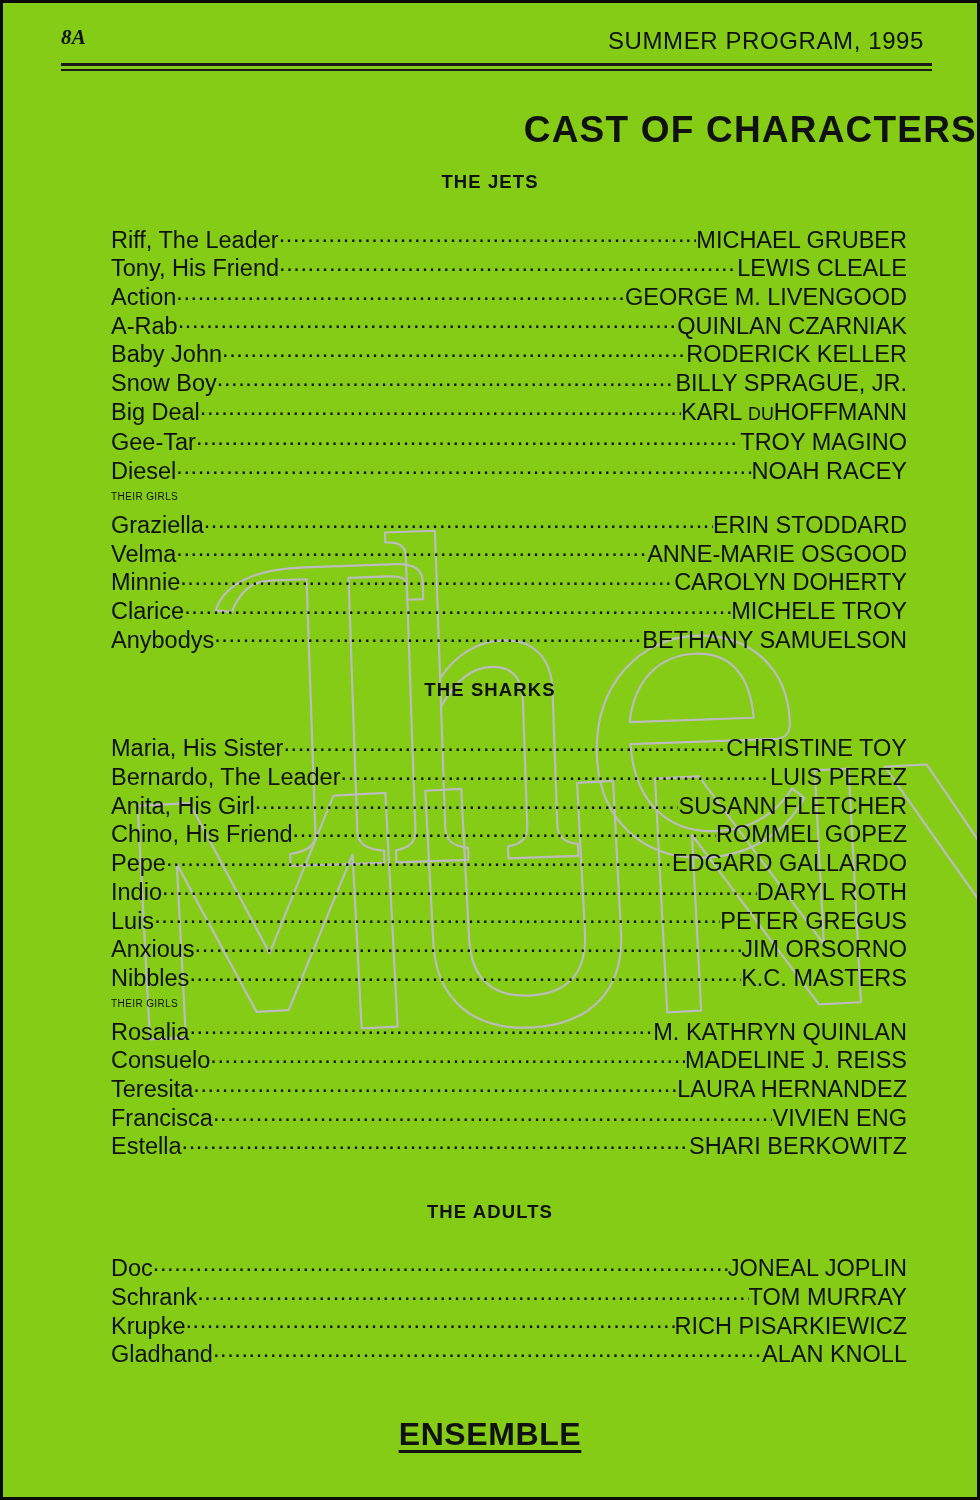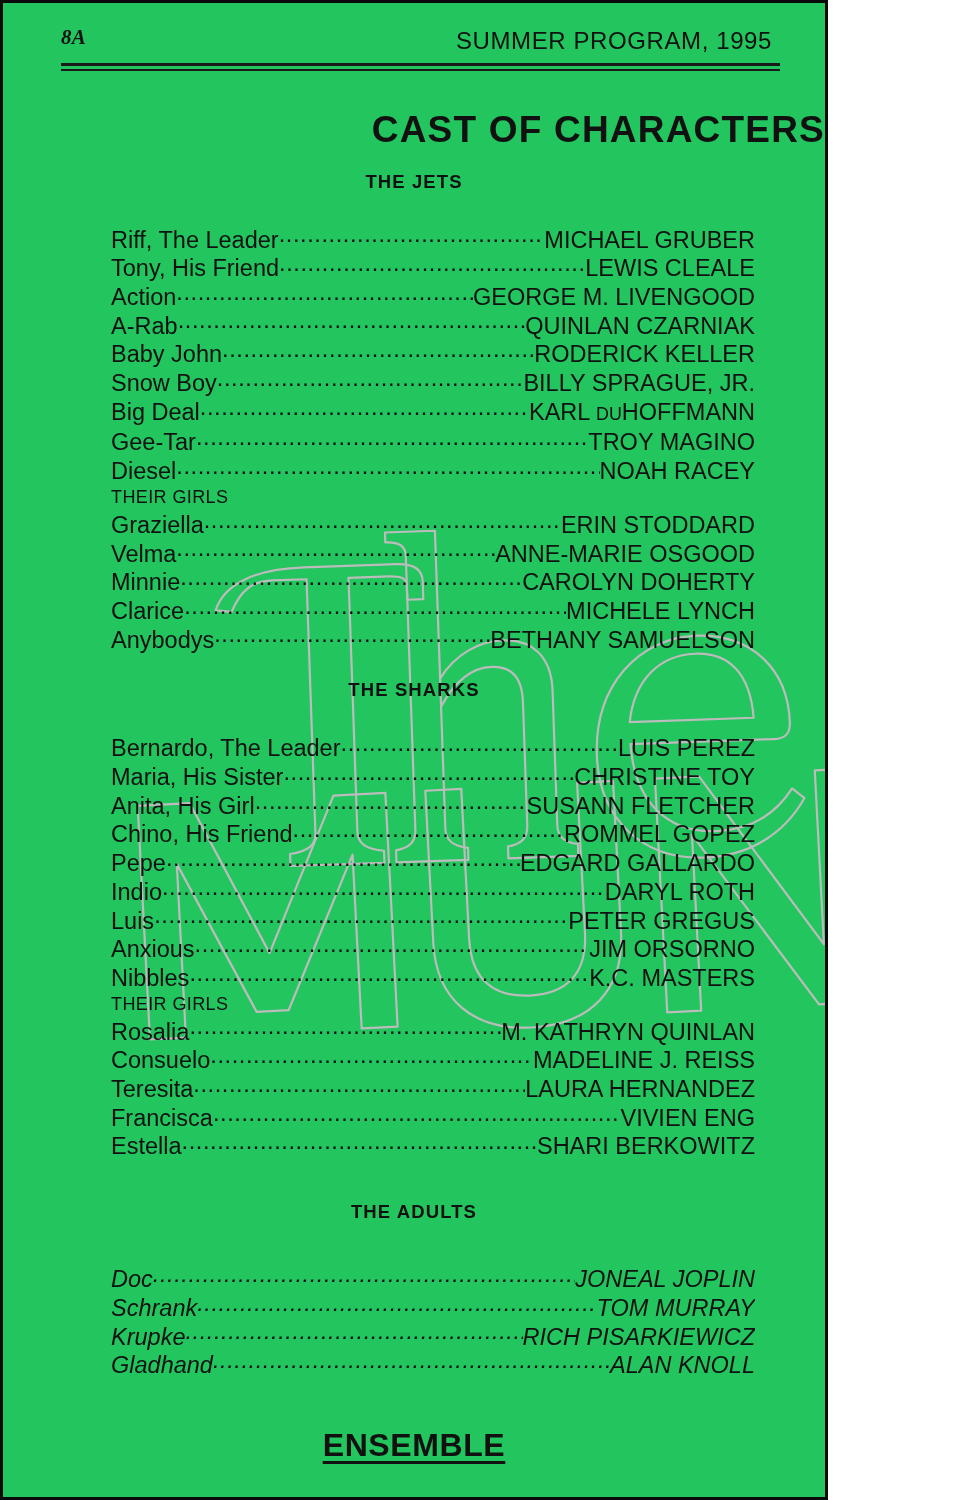--- a/index.html
+++ b/index.html
@@ -4,23 +4,23 @@
 <title>Cast of Characters</title>
 <style>
   html, body {
     margin: 0;
     padding: 0;
     background: #ffffff;
   }
 
   .page {
     position: relative;
-    width: 828px;
+    width: 980px;
     height: 1500px;
-    background: #22c55e;
+    background: #84cc16;
     box-sizing: border-box;
     border: 3px solid #0a0a0a;
     overflow: hidden;
     font-family: "Liberation Sans", sans-serif;
   }
 
   
   .watermark {
     position: absolute;
     left: 0;
@@ -94,24 +94,24 @@
   .gh-jets   { margin-top: 20px; }
   .gh-sharks { margin-top: 26px; }
   .gh-adults { margin-top: 41px; }
 
   
   .cast-block {
     margin: 0 70px 0 108px;
   }
   .cb-jets   { margin-top: 31px; }
   .cb-sharks { margin-top: 32px; }
-  .cb-adults { margin-top: 41px; font-style: italic; }
+  .cb-adults { margin-top: 30px; }
 
   .subhead {
-    font-size: 18px;
+    font-size: 10px;
     letter-spacing: 0.4px;
     color: #111;
     line-height: 24px;
     margin-top: 1px;
   }
 
   .cast-row {
     display: flex;
     align-items: baseline;
     width: 100%;
@@ -279,41 +279,41 @@
         <span class="cast-actor">ANNE-MARIE OSGOOD</span>
       </div>
       <div class="cast-row">
         <span class="cast-char">Minnie</span>
         <span class="leader"></span>
         <span class="cast-actor">CAROLYN DOHERTY</span>
       </div>
       <div class="cast-row">
         <span class="cast-char">Clarice</span>
         <span class="leader"></span>
-        <span class="cast-actor">MICHELE LYNCH</span>
+        <span class="cast-actor">MICHELE TROY</span>
       </div>
       <div class="cast-row">
         <span class="cast-char">Anybodys</span>
         <span class="leader"></span>
         <span class="cast-actor">BETHANY SAMUELSON</span>
       </div>
     </div>
 
     <div class="group-heading gh-sharks">THE SHARKS</div>
 
     <div class="cast-block cb-sharks">
       <div class="cast-row">
+        <span class="cast-char">Maria, His Sister</span>
+        <span class="leader"></span>
+        <span class="cast-actor">CHRISTINE TOY</span>
+      </div>
+      <div class="cast-row">
         <span class="cast-char">Bernardo, The Leader</span>
         <span class="leader"></span>
         <span class="cast-actor">LUIS PEREZ</span>
-      </div>
-      <div class="cast-row">
-        <span class="cast-char">Maria, His Sister</span>
-        <span class="leader"></span>
-        <span class="cast-actor">CHRISTINE TOY</span>
       </div>
       <div class="cast-row">
         <span class="cast-char">Anita, His Girl</span>
         <span class="leader"></span>
         <span class="cast-actor">SUSANN FLETCHER</span>
       </div>
       <div class="cast-row">
         <span class="cast-char">Chino, His Friend</span>
         <span class="leader"></span>
         <span class="cast-actor">ROMMEL GOPEZ</span>

